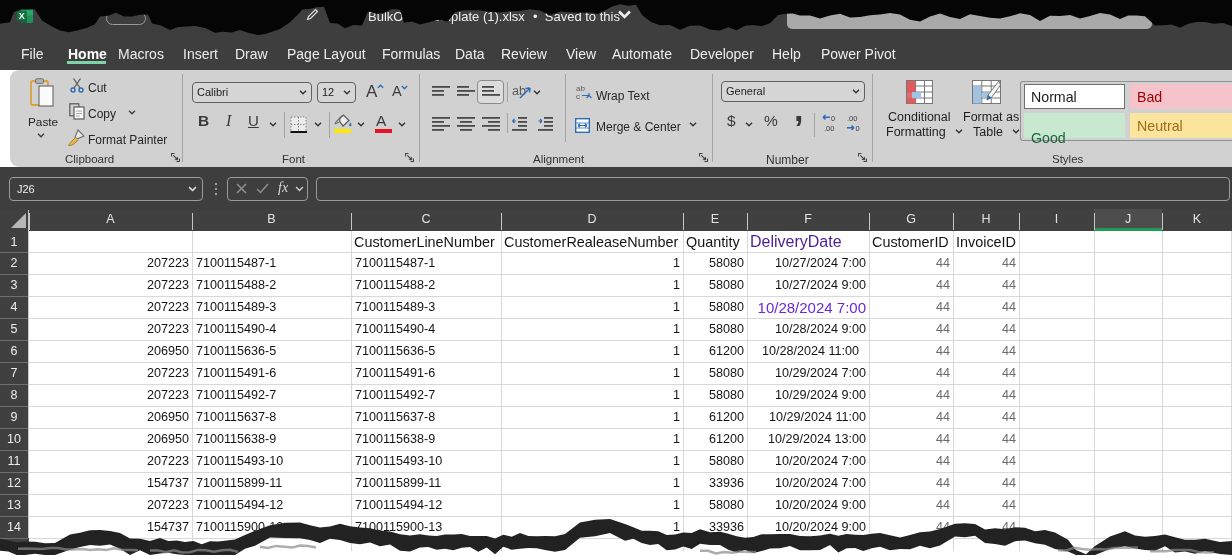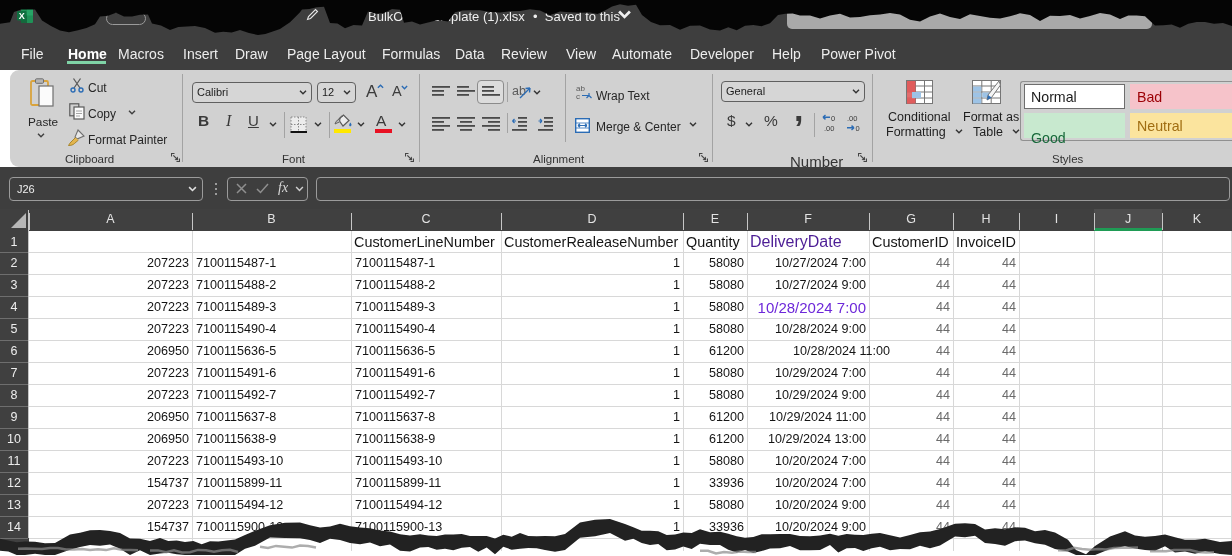--- a/index.html
+++ b/index.html
@@ -230,21 +230,21 @@
 <svg style="position:absolute;left:822px;top:114px" width="15" height="18" viewBox="0 0 15 18">
       <path d="M8 3.2 L1 3.2 M1 3.2 L3.5 1 M1 3.2 L3.5 5.4" stroke="#2b6cb5" stroke-width="1.4" fill="none"></path>
       <text x="9" y="6.5" font-size="7.5" fill="#3a3a3a" font-family="Liberation Sans">0</text>
       <text x="2" y="17" font-size="7.5" fill="#3a3a3a" font-family="Liberation Sans">.00</text>
     </svg>
 <svg style="position:absolute;left:846px;top:114px" width="15" height="18" viewBox="0 0 15 18">
       <text x="1" y="6.5" font-size="7.5" fill="#3a3a3a" font-family="Liberation Sans">.00</text>
       <path d="M1 13.8 L8 13.8 M8 13.8 L5.5 11.6 M8 13.8 L5.5 16" stroke="#2b6cb5" stroke-width="1.4" fill="none"></path>
       <text x="9.5" y="17" font-size="7.5" fill="#3a3a3a" font-family="Liberation Sans">0</text>
     </svg>
-<div style="position:absolute;left:766px;top:153px;font-size:15px;color:#333333;font-weight:400;white-space:pre;margin-left:24px;">Number</div>
+<div style="position:absolute;left:766px;top:153px;font-size:12px;color:#333333;font-weight:400;white-space:pre;">Number</div>
 <svg style="position:absolute;left:858px;top:153px" width="9" height="9" viewBox="0 0 9 9">
       <path d="M0.5 3.5 V0.5 H3.5 M8.5 5.5 V8.5 H5.5" stroke="#454545" fill="none" stroke-width="1.1"></path>
       <path d="M2.3 2.3 L5.8 5.8" stroke="#454545" stroke-width="1.2" fill="none"></path>
       <path d="M7.2 7.2 L3.6 6.9 L6.9 3.6 Z" fill="#454545"></path>
     </svg>
 <svg style="position:absolute;left:906px;top:80px" width="27" height="24" viewBox="0 0 27 24">
       <rect x="0.5" y="0.5" width="26" height="23" fill="#fff" stroke="#767676"></rect>
       <path d="M0.5 6 H26.5 M0.5 12 H26.5 M0.5 18 H26.5 M9.5 0.5 V23.5 M18.5 0.5 V23.5" stroke="#767676" stroke-width="1"></path>
       <rect x="1" y="1" width="8.5" height="11" fill="#e05c5c"></rect>
       <rect x="6" y="12" width="9" height="6" fill="#9dc3e6"></rect>
@@ -421,21 +421,21 @@
 <div style="position:absolute;left:505px;top:318px;width:175px;height:22px;display:flex;align-items:center;justify-content:flex-end;font-size:12.6px;color:#141414;white-space:pre">1</div>
 <div style="position:absolute;left:687px;top:318px;width:57px;height:22px;display:flex;align-items:center;justify-content:flex-end;font-size:12.6px;color:#141414;white-space:pre">58080</div>
 <div style="position:absolute;left:751px;top:318px;width:115px;height:22px;display:flex;align-items:center;justify-content:flex-end;font-size:12.6px;color:#141414;white-space:pre">10/28/2024 9:00</div>
 <div style="position:absolute;left:873px;top:318px;width:77px;height:22px;display:flex;align-items:center;justify-content:flex-end;font-size:12.6px;color:#6b6b6b;white-space:pre">44</div>
 <div style="position:absolute;left:957px;top:318px;width:59px;height:22px;display:flex;align-items:center;justify-content:flex-end;font-size:12.6px;color:#6b6b6b;white-space:pre">44</div>
 <div style="position:absolute;left:33px;top:340px;width:156px;height:22px;display:flex;align-items:center;justify-content:flex-end;font-size:12.6px;color:#141414;white-space:pre">206950</div>
 <div style="position:absolute;left:196px;top:340px;width:152px;height:22px;display:flex;align-items:center;justify-content:flex-start;font-size:12.6px;color:#141414;white-space:pre">7100115636-5</div>
 <div style="position:absolute;left:355px;top:340px;width:143px;height:22px;display:flex;align-items:center;justify-content:flex-start;font-size:12.6px;color:#141414;white-space:pre">7100115636-5</div>
 <div style="position:absolute;left:505px;top:340px;width:175px;height:22px;display:flex;align-items:center;justify-content:flex-end;font-size:12.6px;color:#141414;white-space:pre">1</div>
 <div style="position:absolute;left:687px;top:340px;width:57px;height:22px;display:flex;align-items:center;justify-content:flex-end;font-size:12.6px;color:#141414;white-space:pre">61200</div>
-<div style="position:absolute;left:775px;top:340px;width:115px;height:22px;display:flex;align-items:center;justify-content:flex-end;font-size:12.6px;color:#141414;white-space:pre">10/28/2024 11:00</div>
+<div style="position:absolute;left:744px;top:340px;width:115px;height:22px;display:flex;align-items:center;justify-content:flex-end;font-size:12.6px;color:#141414;white-space:pre">10/28/2024 11:00</div>
 <div style="position:absolute;left:873px;top:340px;width:77px;height:22px;display:flex;align-items:center;justify-content:flex-end;font-size:12.6px;color:#6b6b6b;white-space:pre">44</div>
 <div style="position:absolute;left:957px;top:340px;width:59px;height:22px;display:flex;align-items:center;justify-content:flex-end;font-size:12.6px;color:#6b6b6b;white-space:pre">44</div>
 <div style="position:absolute;left:33px;top:362px;width:156px;height:22px;display:flex;align-items:center;justify-content:flex-end;font-size:12.6px;color:#141414;white-space:pre">207223</div>
 <div style="position:absolute;left:196px;top:362px;width:152px;height:22px;display:flex;align-items:center;justify-content:flex-start;font-size:12.6px;color:#141414;white-space:pre">7100115491-6</div>
 <div style="position:absolute;left:355px;top:362px;width:143px;height:22px;display:flex;align-items:center;justify-content:flex-start;font-size:12.6px;color:#141414;white-space:pre">7100115491-6</div>
 <div style="position:absolute;left:505px;top:362px;width:175px;height:22px;display:flex;align-items:center;justify-content:flex-end;font-size:12.6px;color:#141414;white-space:pre">1</div>
 <div style="position:absolute;left:687px;top:362px;width:57px;height:22px;display:flex;align-items:center;justify-content:flex-end;font-size:12.6px;color:#141414;white-space:pre">58080</div>
 <div style="position:absolute;left:751px;top:362px;width:115px;height:22px;display:flex;align-items:center;justify-content:flex-end;font-size:12.6px;color:#141414;white-space:pre">10/29/2024 7:00</div>
 <div style="position:absolute;left:873px;top:362px;width:77px;height:22px;display:flex;align-items:center;justify-content:flex-end;font-size:12.6px;color:#6b6b6b;white-space:pre">44</div>
 <div style="position:absolute;left:957px;top:362px;width:59px;height:22px;display:flex;align-items:center;justify-content:flex-end;font-size:12.6px;color:#6b6b6b;white-space:pre">44</div>

